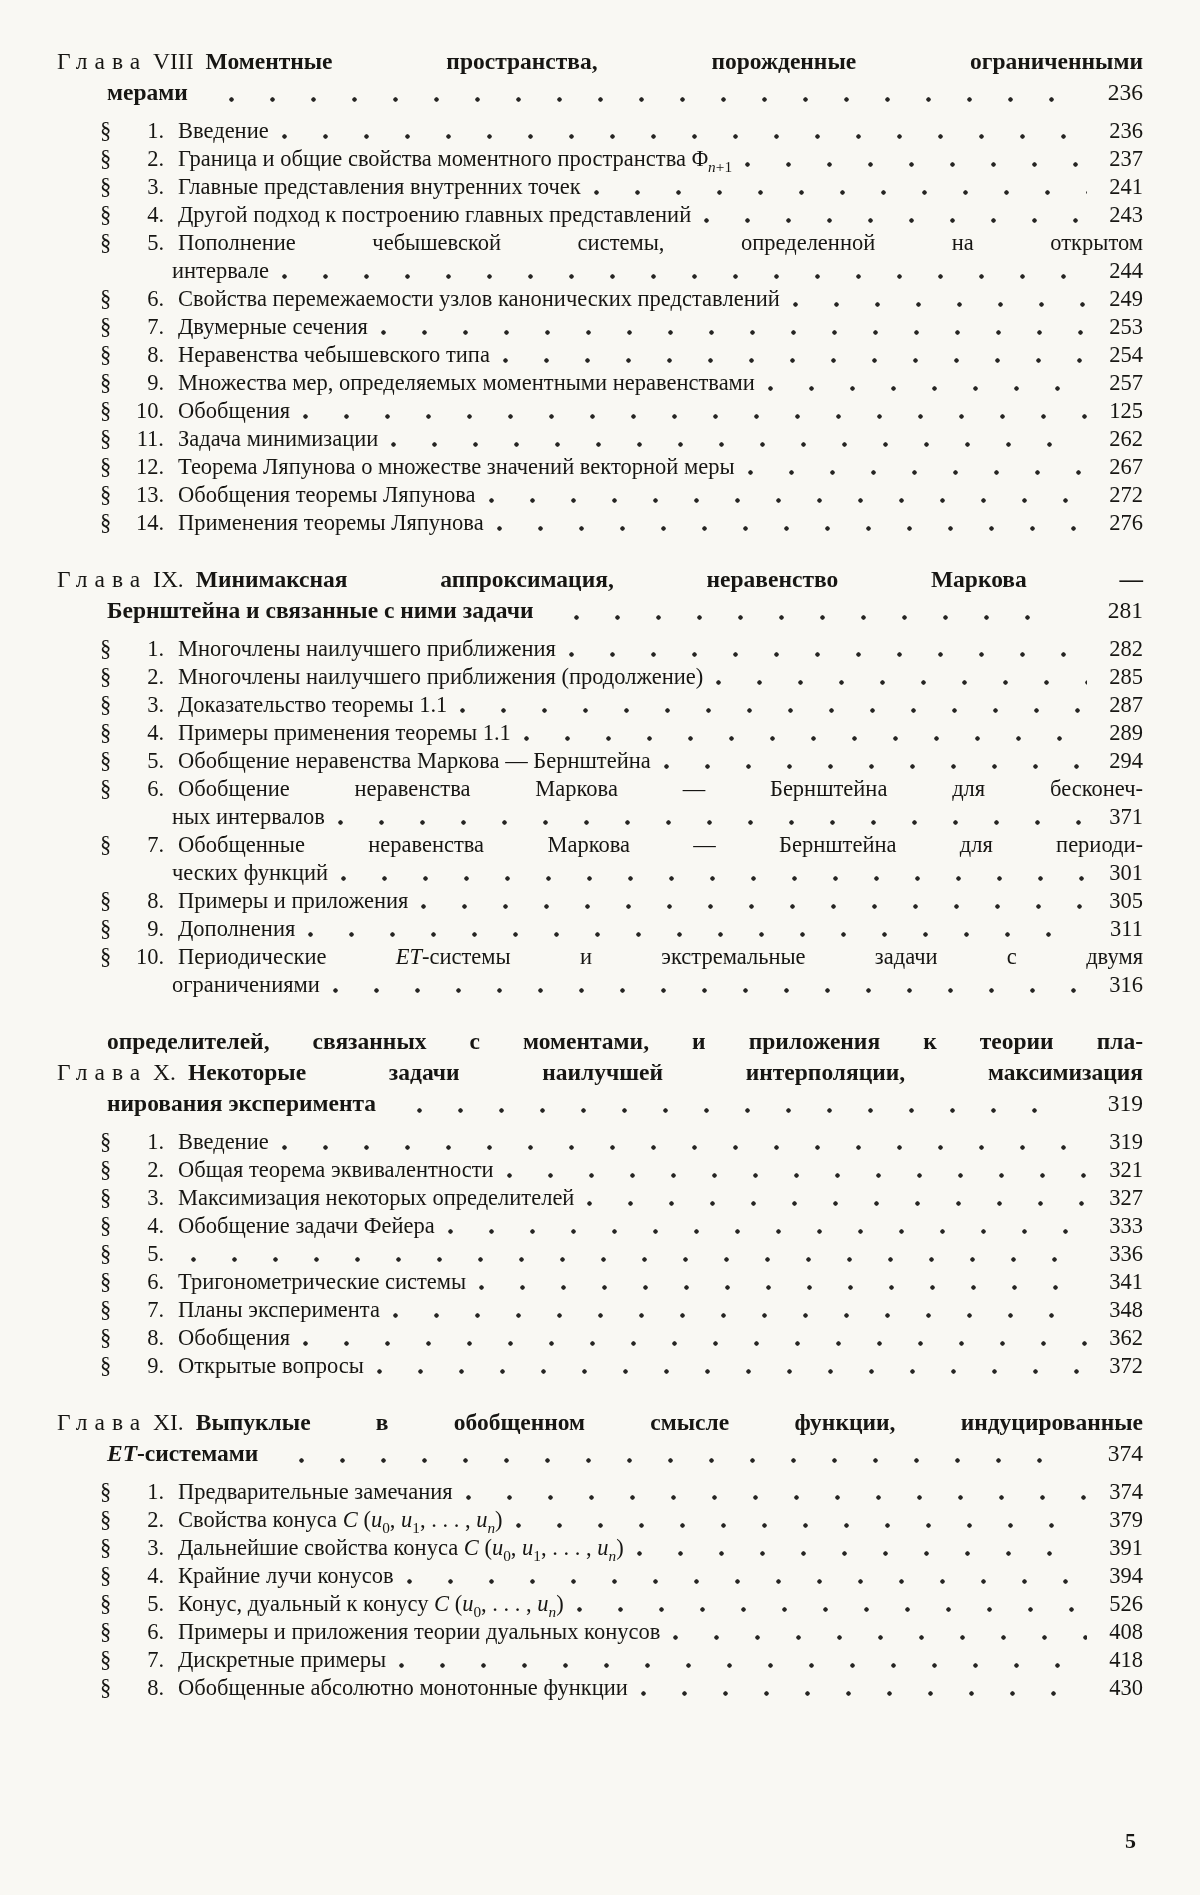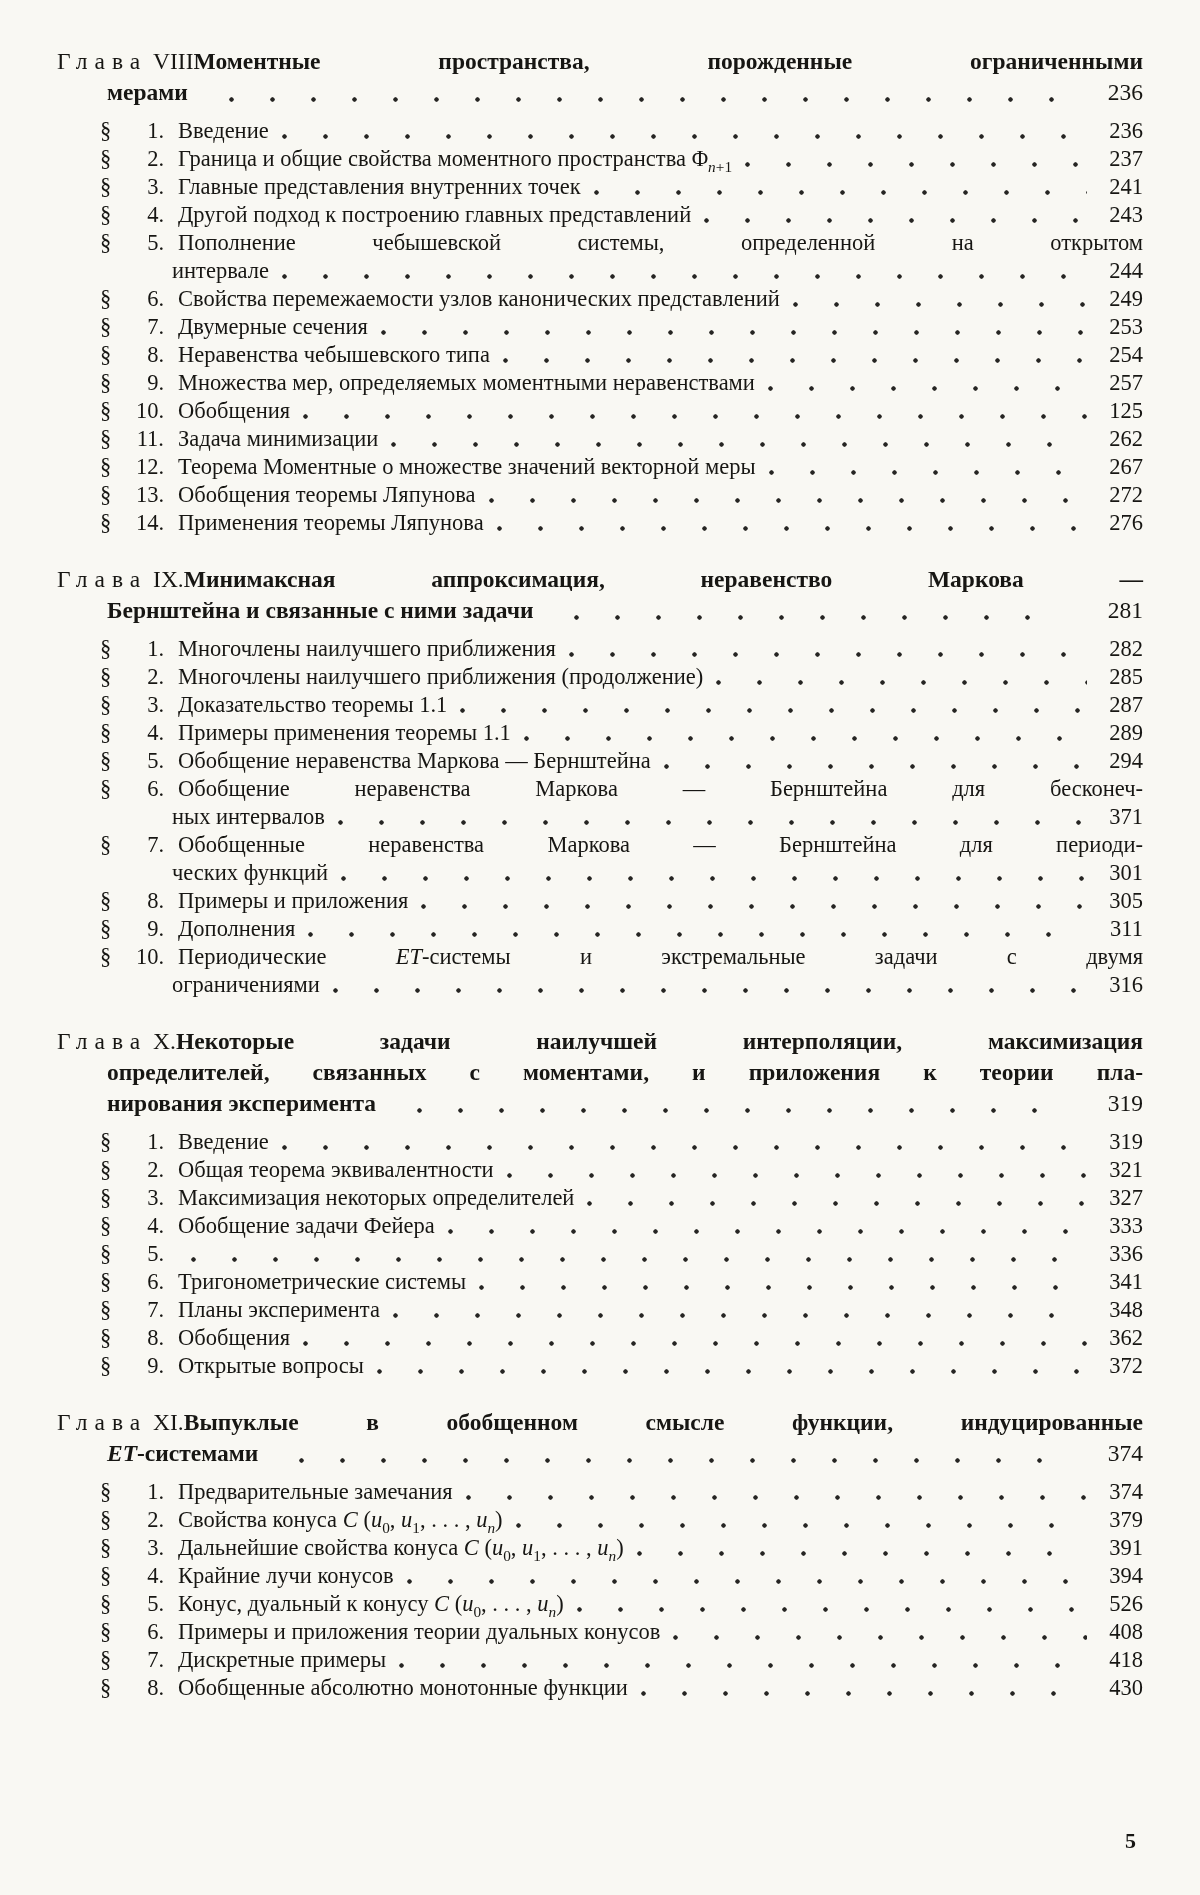--- a/index.html
+++ b/index.html
@@ -10,21 +10,21 @@
     font-family:"Liberation Serif","DejaVu Serif",serif;
     position:relative;
     overflow:hidden;
   }
   #sheet{padding:46px 57px 0 57px;}
 
   
   .chapter{margin-top:27px;}
   .chapter:first-child{margin-top:0;}
   .ch-line{font-size:23.5px;line-height:31px;}
-  .ch-label{margin-right:0;white-space:nowrap;}
+  .ch-label{margin-right:12px;white-space:nowrap;}
   .ch-label-word{letter-spacing:7px;}
   .ch-title{font-weight:700;}
   .ch-cont{padding-left:50px;gap:28px;}
 
   
   .sec-list{margin-top:9px;}
   .e-line{font-size:22.5px;line-height:28px;padding-left:43px;}
   .e-line.e-cont{padding-left:115px;}
   .mark{flex:0 0 28px;}
   .num{flex:0 0 36px;text-align:right;margin-right:14px;}
@@ -166,21 +166,21 @@
             <span class="num">11.</span>
             <span class="e-text">Задача минимизации</span>
             <span class="leaders"></span>
             <span class="pg">262</span>
           </div>
         </div>
         <div class="entry">
           <div class="e-line flex-row">
             <span class="mark">§</span>
             <span class="num">12.</span>
-            <span class="e-text">Теорема Моментные о множестве значений векторной меры</span>
+            <span class="e-text">Теорема Ляпунова о множестве значений векторной меры</span>
             <span class="leaders"></span>
             <span class="pg">267</span>
           </div>
         </div>
         <div class="entry">
           <div class="e-line flex-row">
             <span class="mark">§</span>
             <span class="num">13.</span>
             <span class="e-text">Обобщения теоремы Ляпунова</span>
             <span class="leaders"></span>
@@ -307,25 +307,25 @@
           <div class="e-line e-cont flex-row">
             <span class="e-text">ограничениями</span>
             <span class="leaders"></span>
             <span class="pg">316</span>
           </div>
         </div>
       </div>
     </section>
     <section class="chapter">
       <div class="ch-head">
+        <div class="ch-line ch-cont just-block"><span class="ch-title">определителей, связанных с моментами, и приложения к теории пла-</span></div>
         <div class="ch-line flex-row">
           <span class="ch-label"><span class="ch-label-word">Глава</span>&nbsp;<span class="ch-label-num">X.</span></span>
           <span class="ch-title fill-just">Некоторые задачи наилучшей интерполяции, максимизация</span>
         </div>
-        <div class="ch-line ch-cont just-block"><span class="ch-title">определителей, связанных с моментами, и приложения к теории пла-</span></div>
         <div class="ch-line ch-cont flex-row">
           <span class="ch-title">нирования эксперимента</span>
           <span class="leaders"></span>
           <span class="pg">319</span>
         </div>
       </div>
       <div class="sec-list">
         <div class="entry">
           <div class="e-line flex-row">
             <span class="mark">§</span>

